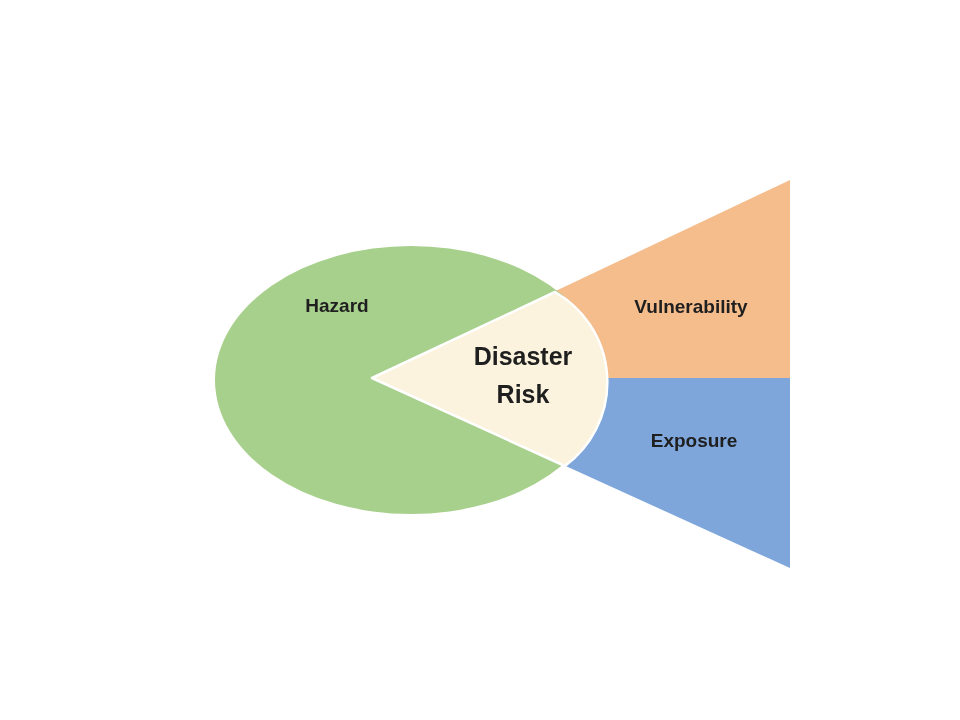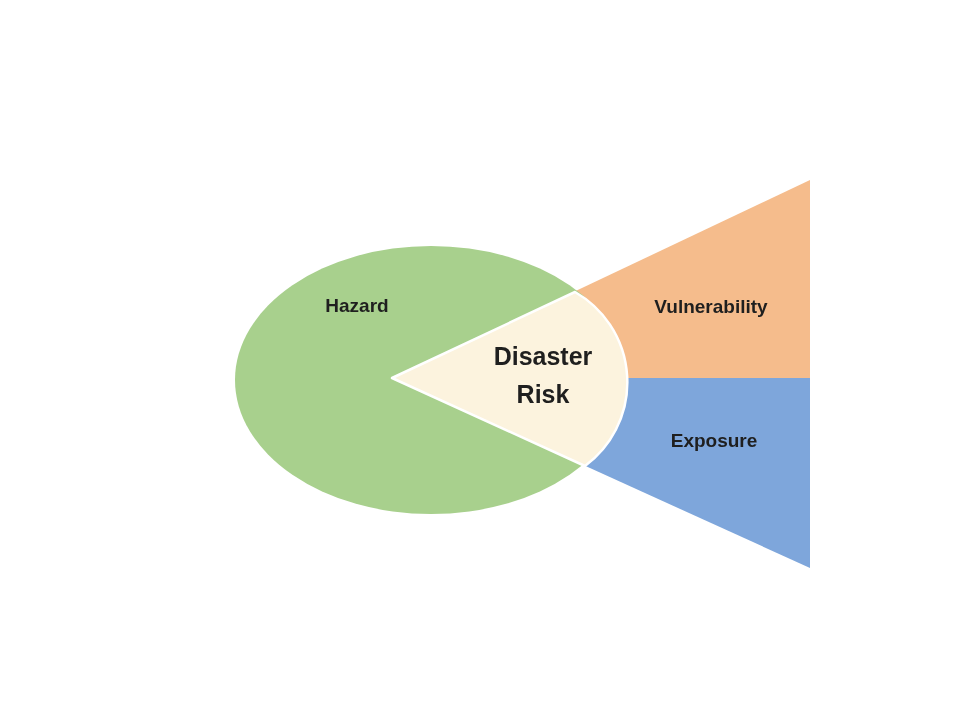--- a/index.html
+++ b/index.html
@@ -7,21 +7,20 @@
     padding: 0;
     background: #ffffff;
   }
   .slide {
     position: relative;
     width: 800px;
     height: 720px;
     background: #ffffff;
     overflow: hidden;
     font-family: "Liberation Sans", sans-serif;
-    margin-left: 20px;
   }
   svg {
     display: block;
   }
   .zone-label {
     font-family: "Liberation Sans", sans-serif;
     font-weight: bold;
     font-size: 19px;
   }
   .center-label {

